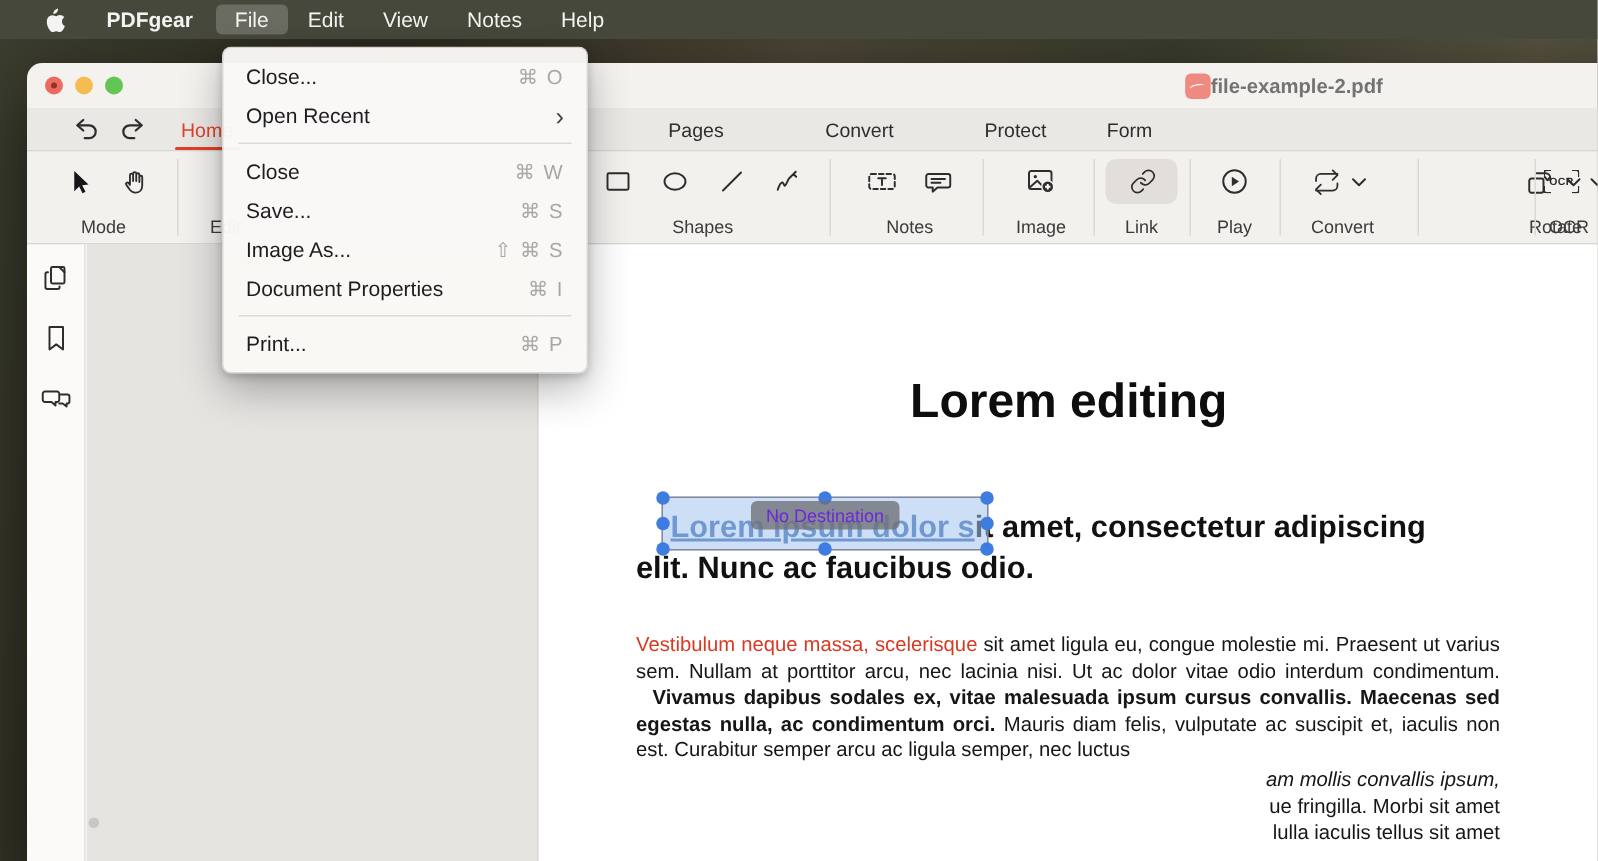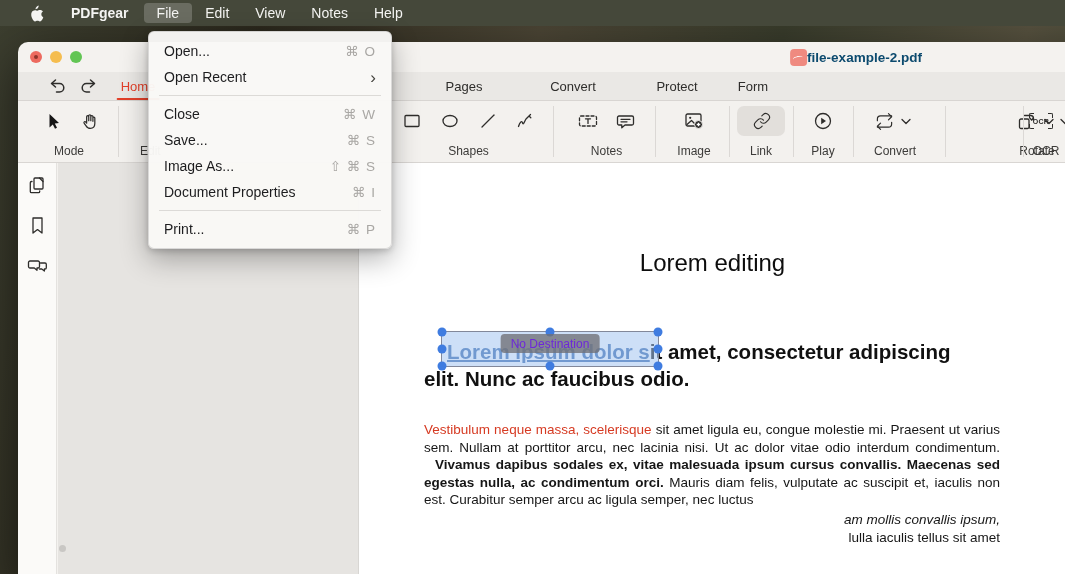--- a/index.html
+++ b/index.html
@@ -43,21 +43,21 @@
   }
   .titlebar { position:relative; height:30px; }
   .tl { position:absolute; top:9px; width:12px; height:12px; border-radius:50%; }
   .tl-red { left:12px; background:#ed6a5f; }
   .tl-red .dot { position:absolute; left:4px; top:4px; width:4px; height:4px; border-radius:50%; background:#8e342c; }
   .tl-yellow { left:32px; background:#f5bd4f; }
   .tl-green { left:52px; background:#62c554; }
   .win-title {
     position:absolute; left:50%; top:0; transform:translateX(-50%);
     height:30px; display:flex; align-items:center; gap:0;
-    font-size:13.5px; font-weight:bold; color:#0c4a6e;
+    font-size:13.5px; font-weight:bold; color:#737373;
   }
   .pdficon { width:17px; height:17px; border-radius:4px; background:#ef8a80; position:relative; }
   .pdficon::after { content:""; position:absolute; left:3px; top:7px; width:10px; height:4px;
     border-top:1.6px solid #fff; border-radius:50%; transform:rotate(-12deg); }
 
   
   .tabrow { position:relative; height:29px; background:#eae8e5; border-bottom:1px solid #d8d5d2; }
   .histbtn { position:absolute; top:5px; width:20px; height:20px; }
   .tab { position:absolute; top:0; height:29px; display:flex; align-items:center; justify-content:center;
          font-size:13px; color:#2e2d2b; transform:translateX(-50%); padding:0 6px; }
@@ -86,21 +86,21 @@
   
   .content { position:absolute; left:0; top:121px; right:0; bottom:0; }
   .side { position:absolute; left:0; top:0; width:39px; bottom:0; background:#fbfaf8; border-right:1px solid #e4e2df; }
   .side .sicon { position:absolute; left:9px; width:21px; height:21px; }
   .panel { position:absolute; left:40px; top:0; width:300px; bottom:0; background:#e6e4e1; }
   .panel-dot { position:absolute; left:1px; bottom:22px; width:7px; height:7px; border-radius:50%; background:#c9c7c4; }
   .docpage { position:absolute; left:340px; top:0; right:0; bottom:0; background:#ffffff;
              border-left:1px solid #d8d6d3; overflow:hidden; }
 
   .doc-title { position:absolute; left:0; width:707px; top:86px; text-align:center;
-               font-size:24px; font-weight:normal; color:#0d0d0d; }
+               font-size:32px; font-weight:bold; color:#0d0d0d; }
   .subhead { position:absolute; left:65px; top:175px; width:600px; font-size:20.5px; font-weight:bold;
              line-height:27px; color:#111; }
   .subhead .ln { white-space:nowrap; }
   .subhead .ln1 { padding-left:23px; }
   .linktext { color:#3465a8; text-decoration:underline; text-decoration-thickness:1.5px; }
 
   .sel { position:absolute; left:82px; top:168px; width:218px; height:36px;
          background:rgba(164,197,240,0.55); border:1px solid #82889a; z-index:5; }
   .handle { position:absolute; width:9px; height:9px; border-radius:50%; background:#3f7ce0; transform:translate(-50%,-50%); }
   .tipbox { position:absolute; left:50%; top:2px; transform:translateX(-50%);
@@ -410,29 +410,30 @@
         <span class="handle" style="left:0; top:100%;"></span>
         <span class="handle" style="left:50%; top:100%;"></span>
         <span class="handle" style="left:100%; top:100%;"></span>
         <span class="tipbox">No Destination</span>
       </div>
 
       <div class="bodytext"><span class="red">Vestibulum neque massa, scelerisque</span><span> sit amet ligula eu, congue molestie mi. Praesent ut varius sem. Nullam at porttitor arcu, nec lacinia nisi. Ut ac dolor vitae odio interdum condimentum. </span><span class="b">Vivamus dapibus sodales ex, vitae malesuada ipsum cursus convallis. Maecenas sed egestas nulla, ac condimentum orci.</span><span> Mauris diam felis, vulputate ac suscipit et, iaculis non est. Curabitur semper arcu ac ligula semper, nec luctus</span></div>
 
       <div class="erased">
         <div class="it">am mollis convallis ipsum,</div>
+        <div>ue fringilla. Morbi sit amet</div>
         <div>lulla iaculis tellus sit amet</div>
       </div>
     </div>
   </div>
 </div>
 
 <div class="menu-pop">
   <div class="menu-row">
-    <span>Open...</span>
+    <span>Close...</span>
       <span class="grow"></span>
     <span class="menu-short">⌘ O</span>
   </div>
   <div class="menu-row">
     <span>Open Recent</span>
       <span class="grow"></span>
     <span class="menu-chev">›</span>
   </div>
   <div class="menu-sep"></div>
   <div class="menu-row">

